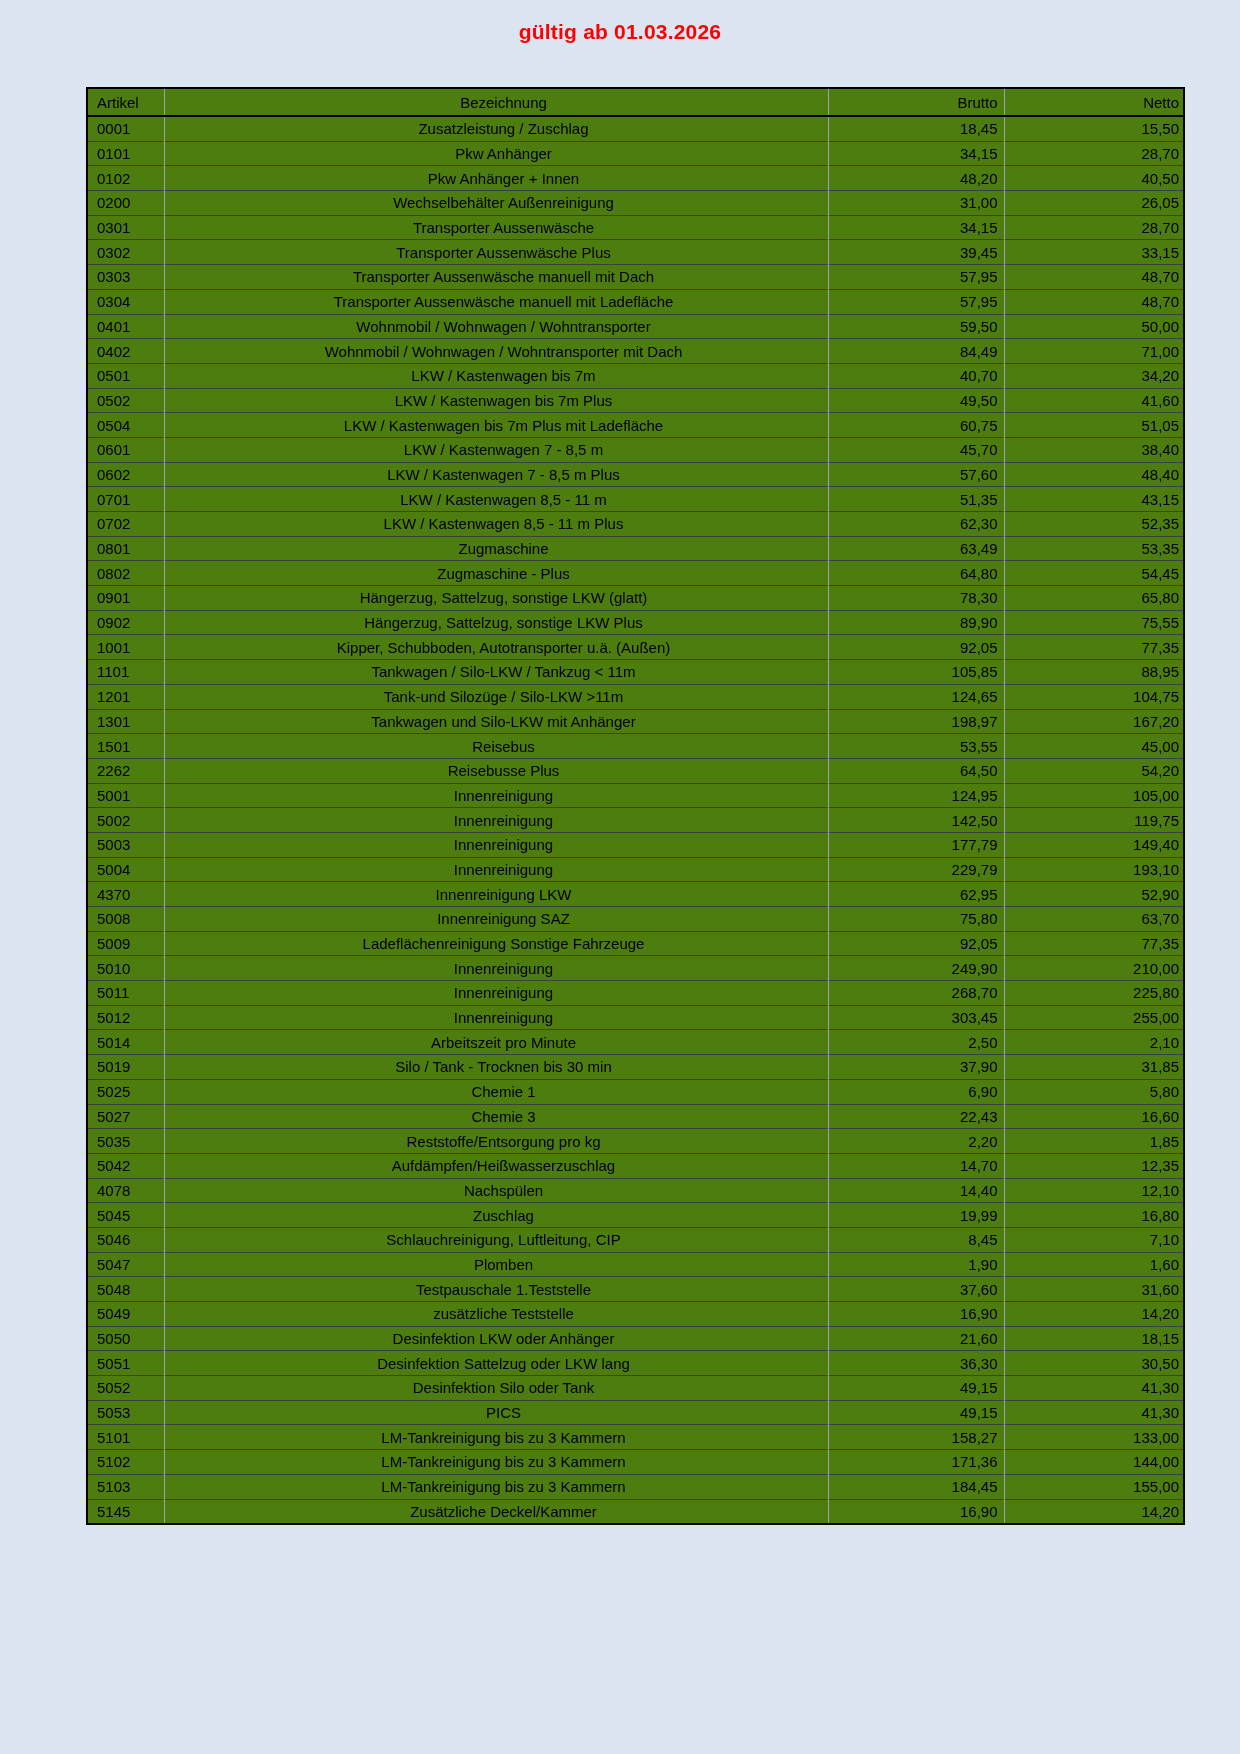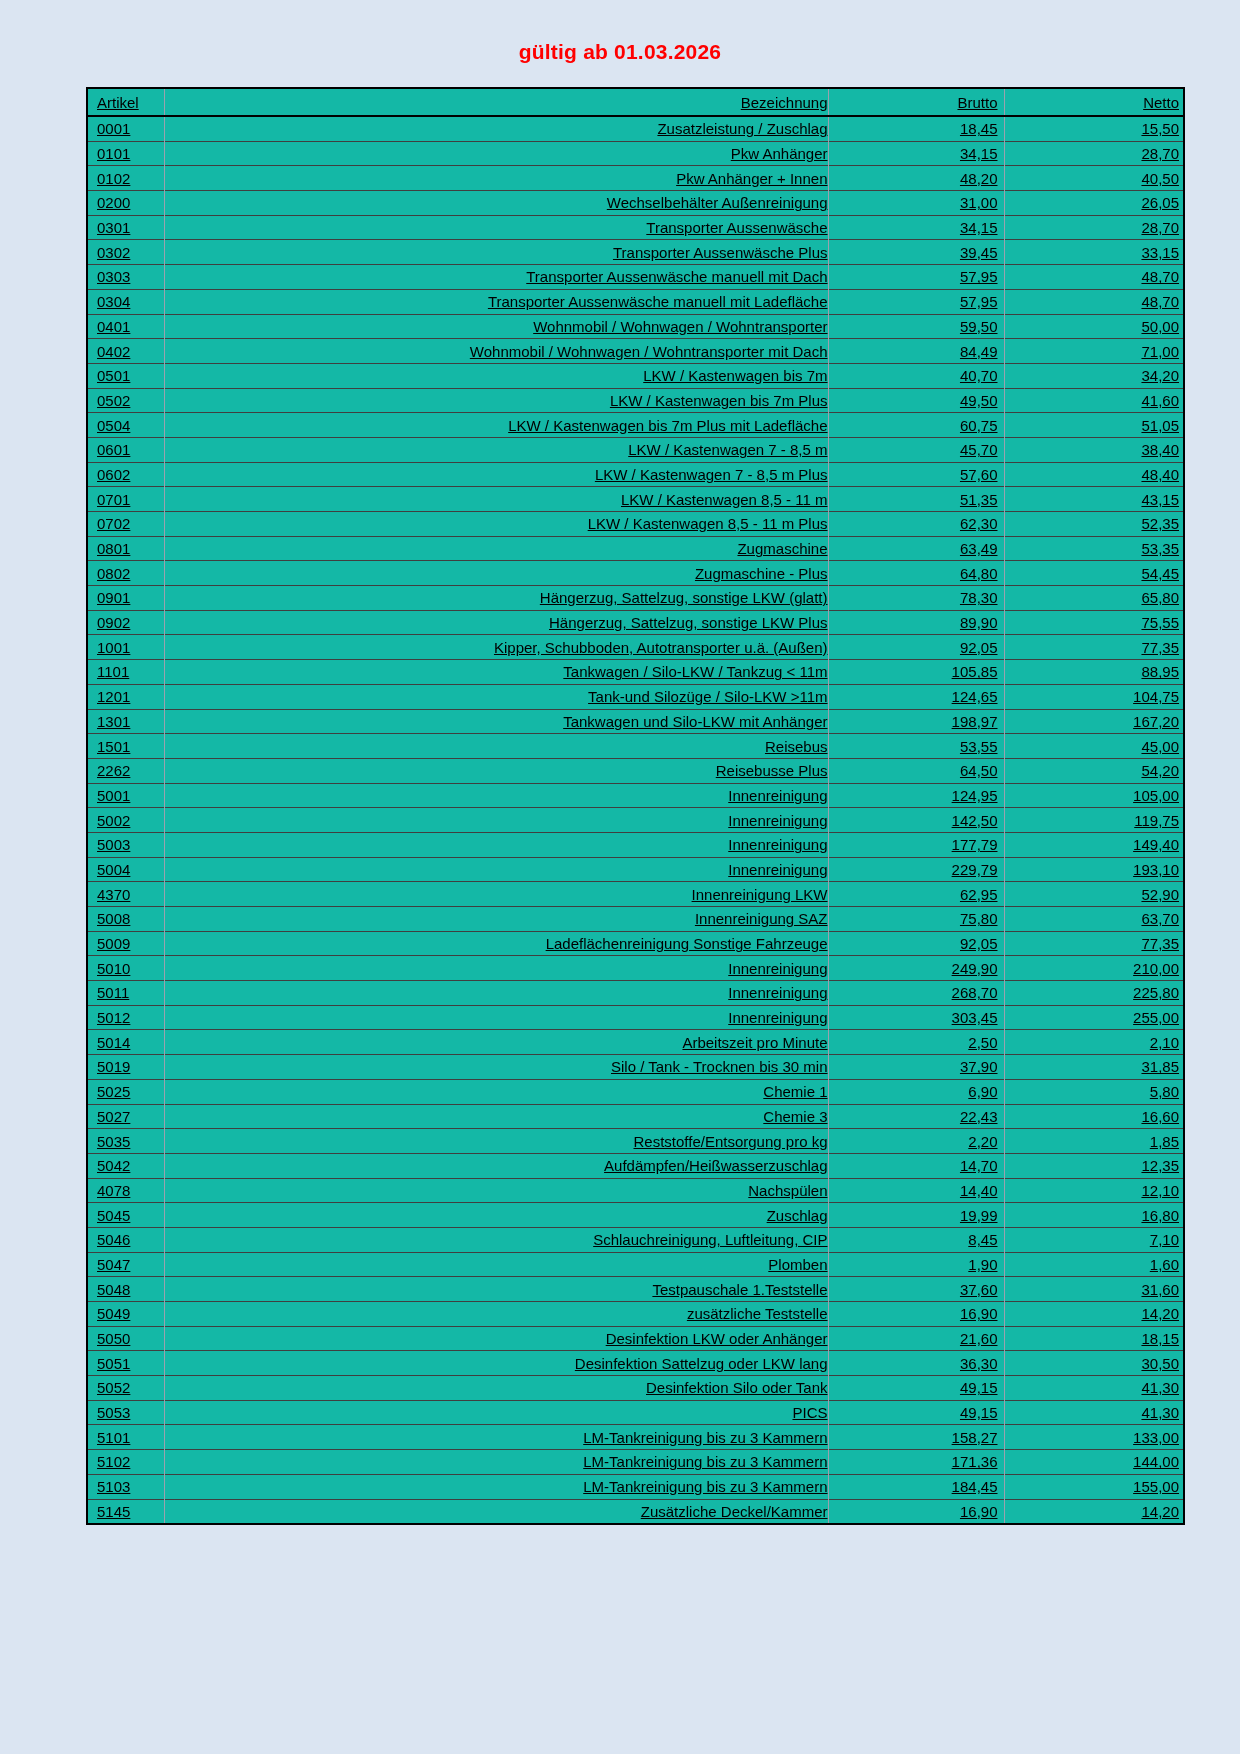--- a/index.html
+++ b/index.html
@@ -4,21 +4,21 @@
 <style>
   html,body{margin:0;padding:0;}
   body{
     width:1240px;height:1754px;
     font-family:"Liberation Sans",sans-serif;
     color:#000;
     position:relative;
   }
   .page-title{
     margin:0;
-    padding-top:40px;
+    padding-top:20px;
     text-align:center;
     font-size:21px;
     font-weight:bold;
     letter-spacing:0.2px;
   }
   table.price-table{
     position:absolute;
     left:86px;
     top:87px;
     width:1097px;
@@ -41,30 +41,30 @@
   thead th{
     height:26px;
     border-bottom:2px solid #000;
   }
   tbody td{
     height:23.7px;
     border-top:1px solid #3f3f3f;
   }
   tbody tr:first-child td{border-top:none;}
   .cell-artikel{text-align:left;padding-left:9px;border-right:1px solid #9aa2ad;}
-  .cell-bezeichnung{text-align:right;padding-left:15px;}
+  .cell-bezeichnung{text-align:center;padding-left:15px;}
   .cell-brutto{text-align:right;padding-right:6px;border-left:1px solid #9aa2ad;}
   .cell-netto{text-align:right;padding-right:4px;border-left:1px solid #9aa2ad;}
 </style>
 </head>
 <body style="background: rgb(219, 229, 242);">
 
 <h1 class="page-title" style="color: rgb(255, 0, 0);">gültig ab 01.03.2026</h1>
 
-<table class="price-table" style="background: #14b8a6; text-decoration: underline;">
+<table class="price-table" style="background: #4d7c0f;">
   <colgroup>
     <col class="c-artikel">
     <col class="c-bezeichnung">
     <col class="c-brutto">
     <col class="c-netto">
   </colgroup>
   <thead>
     <tr>
       <th class="cell-artikel">Artikel</th>
       <th class="cell-bezeichnung">Bezeichnung</th>

